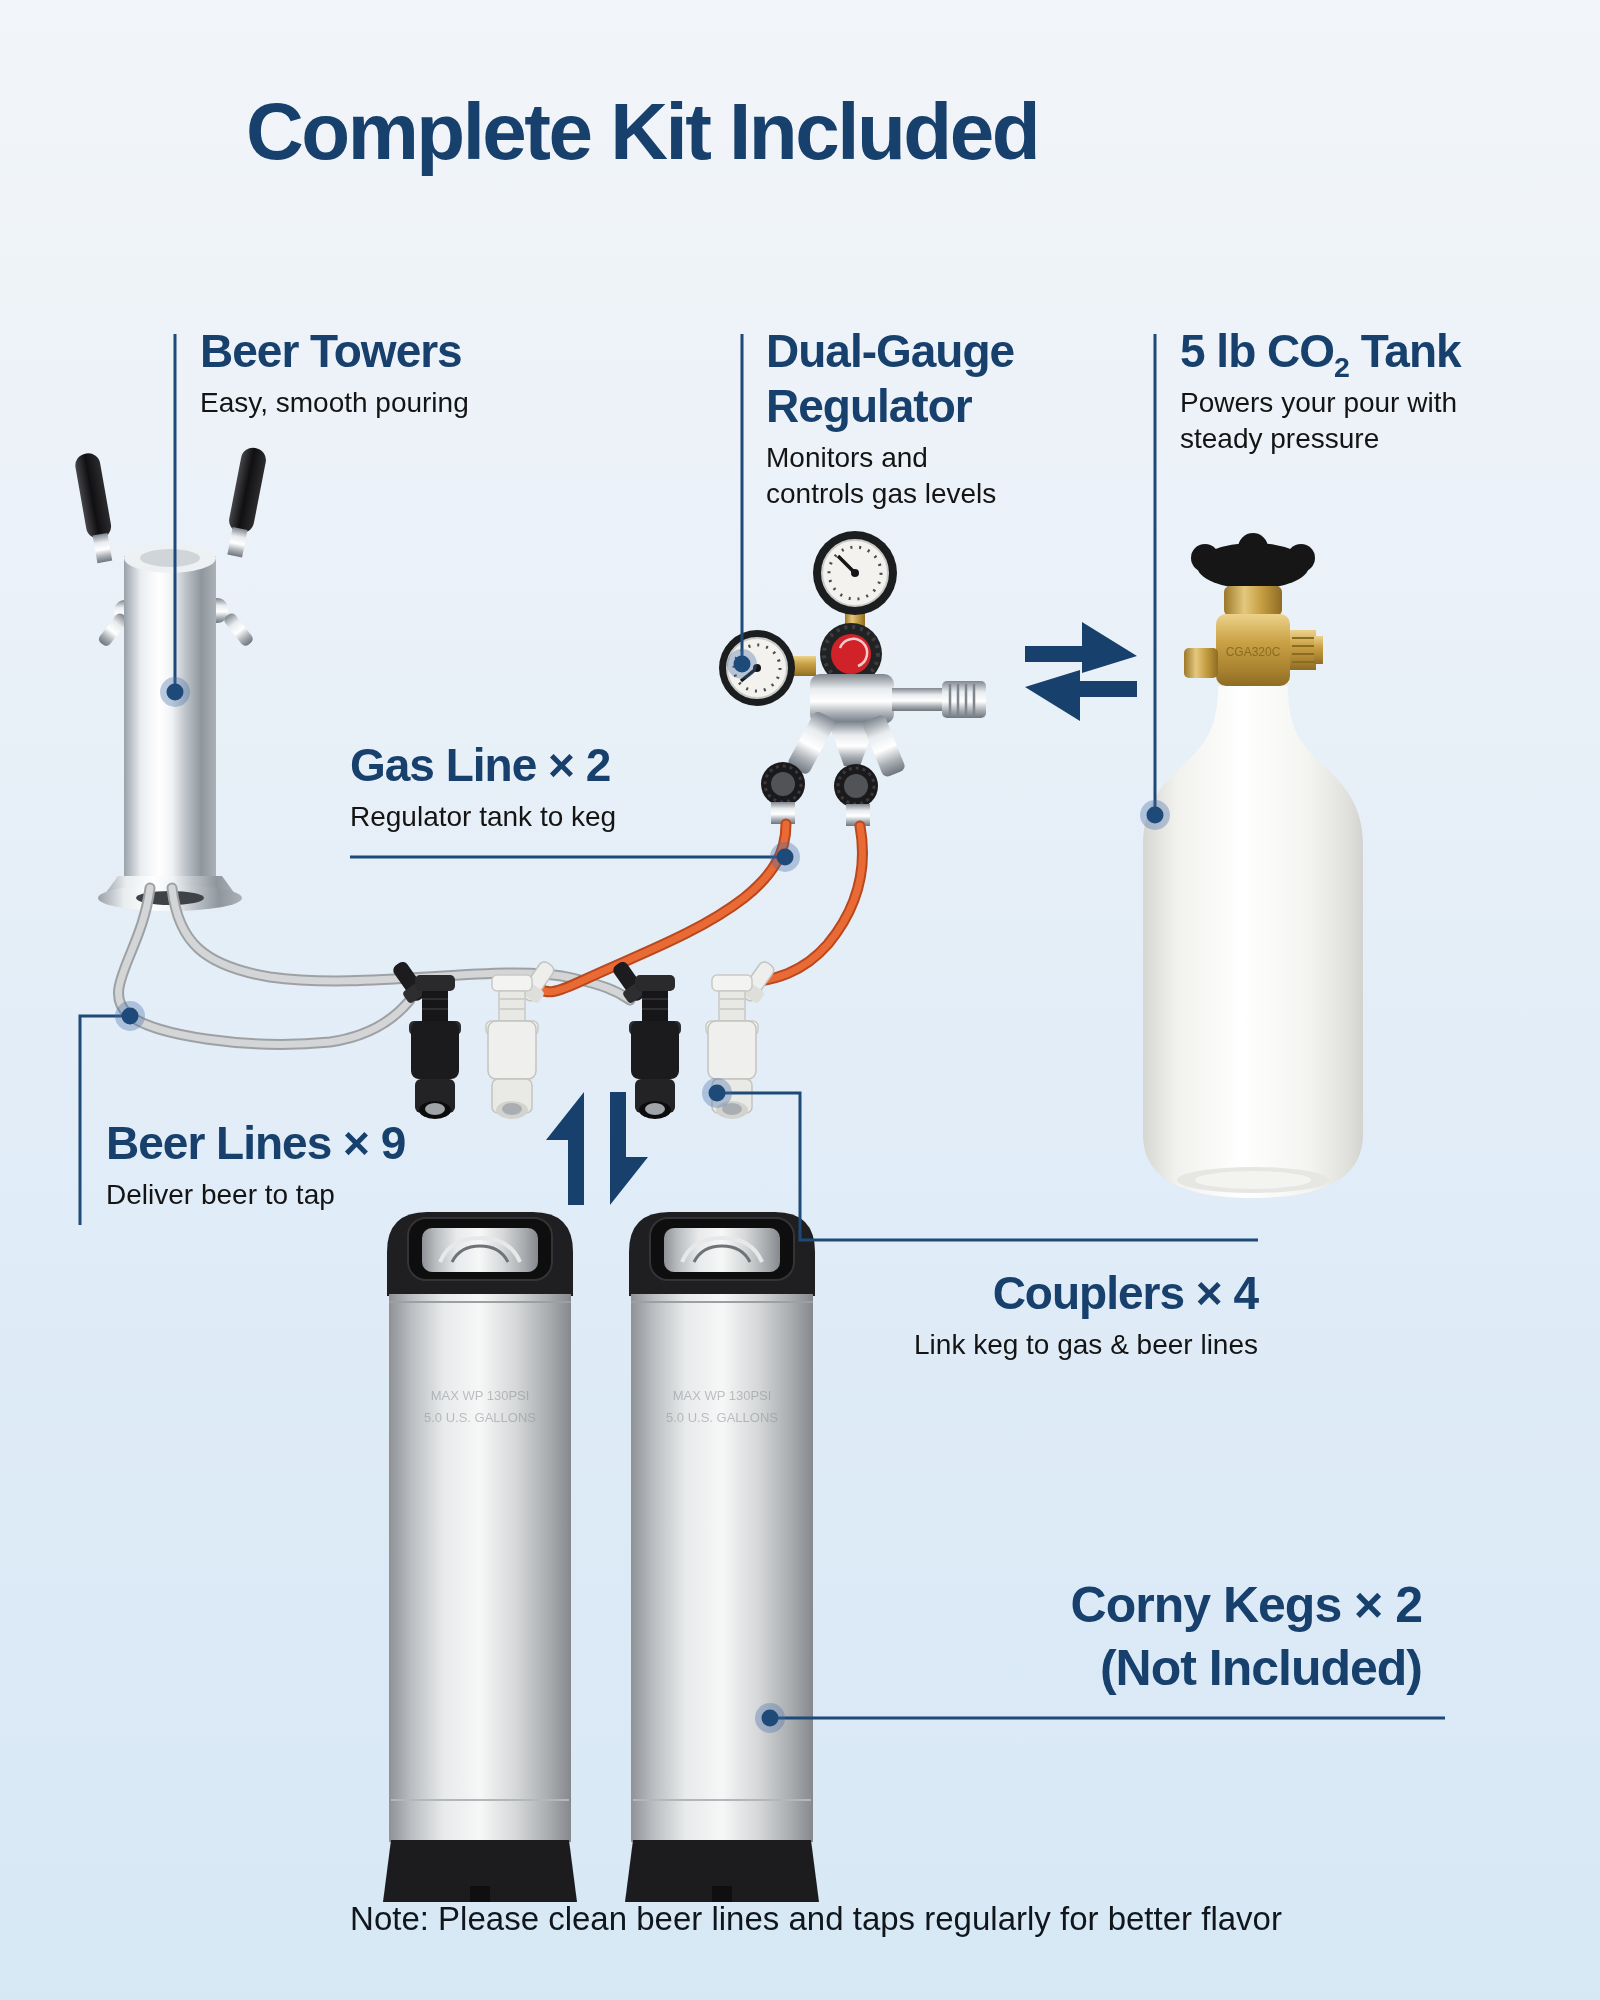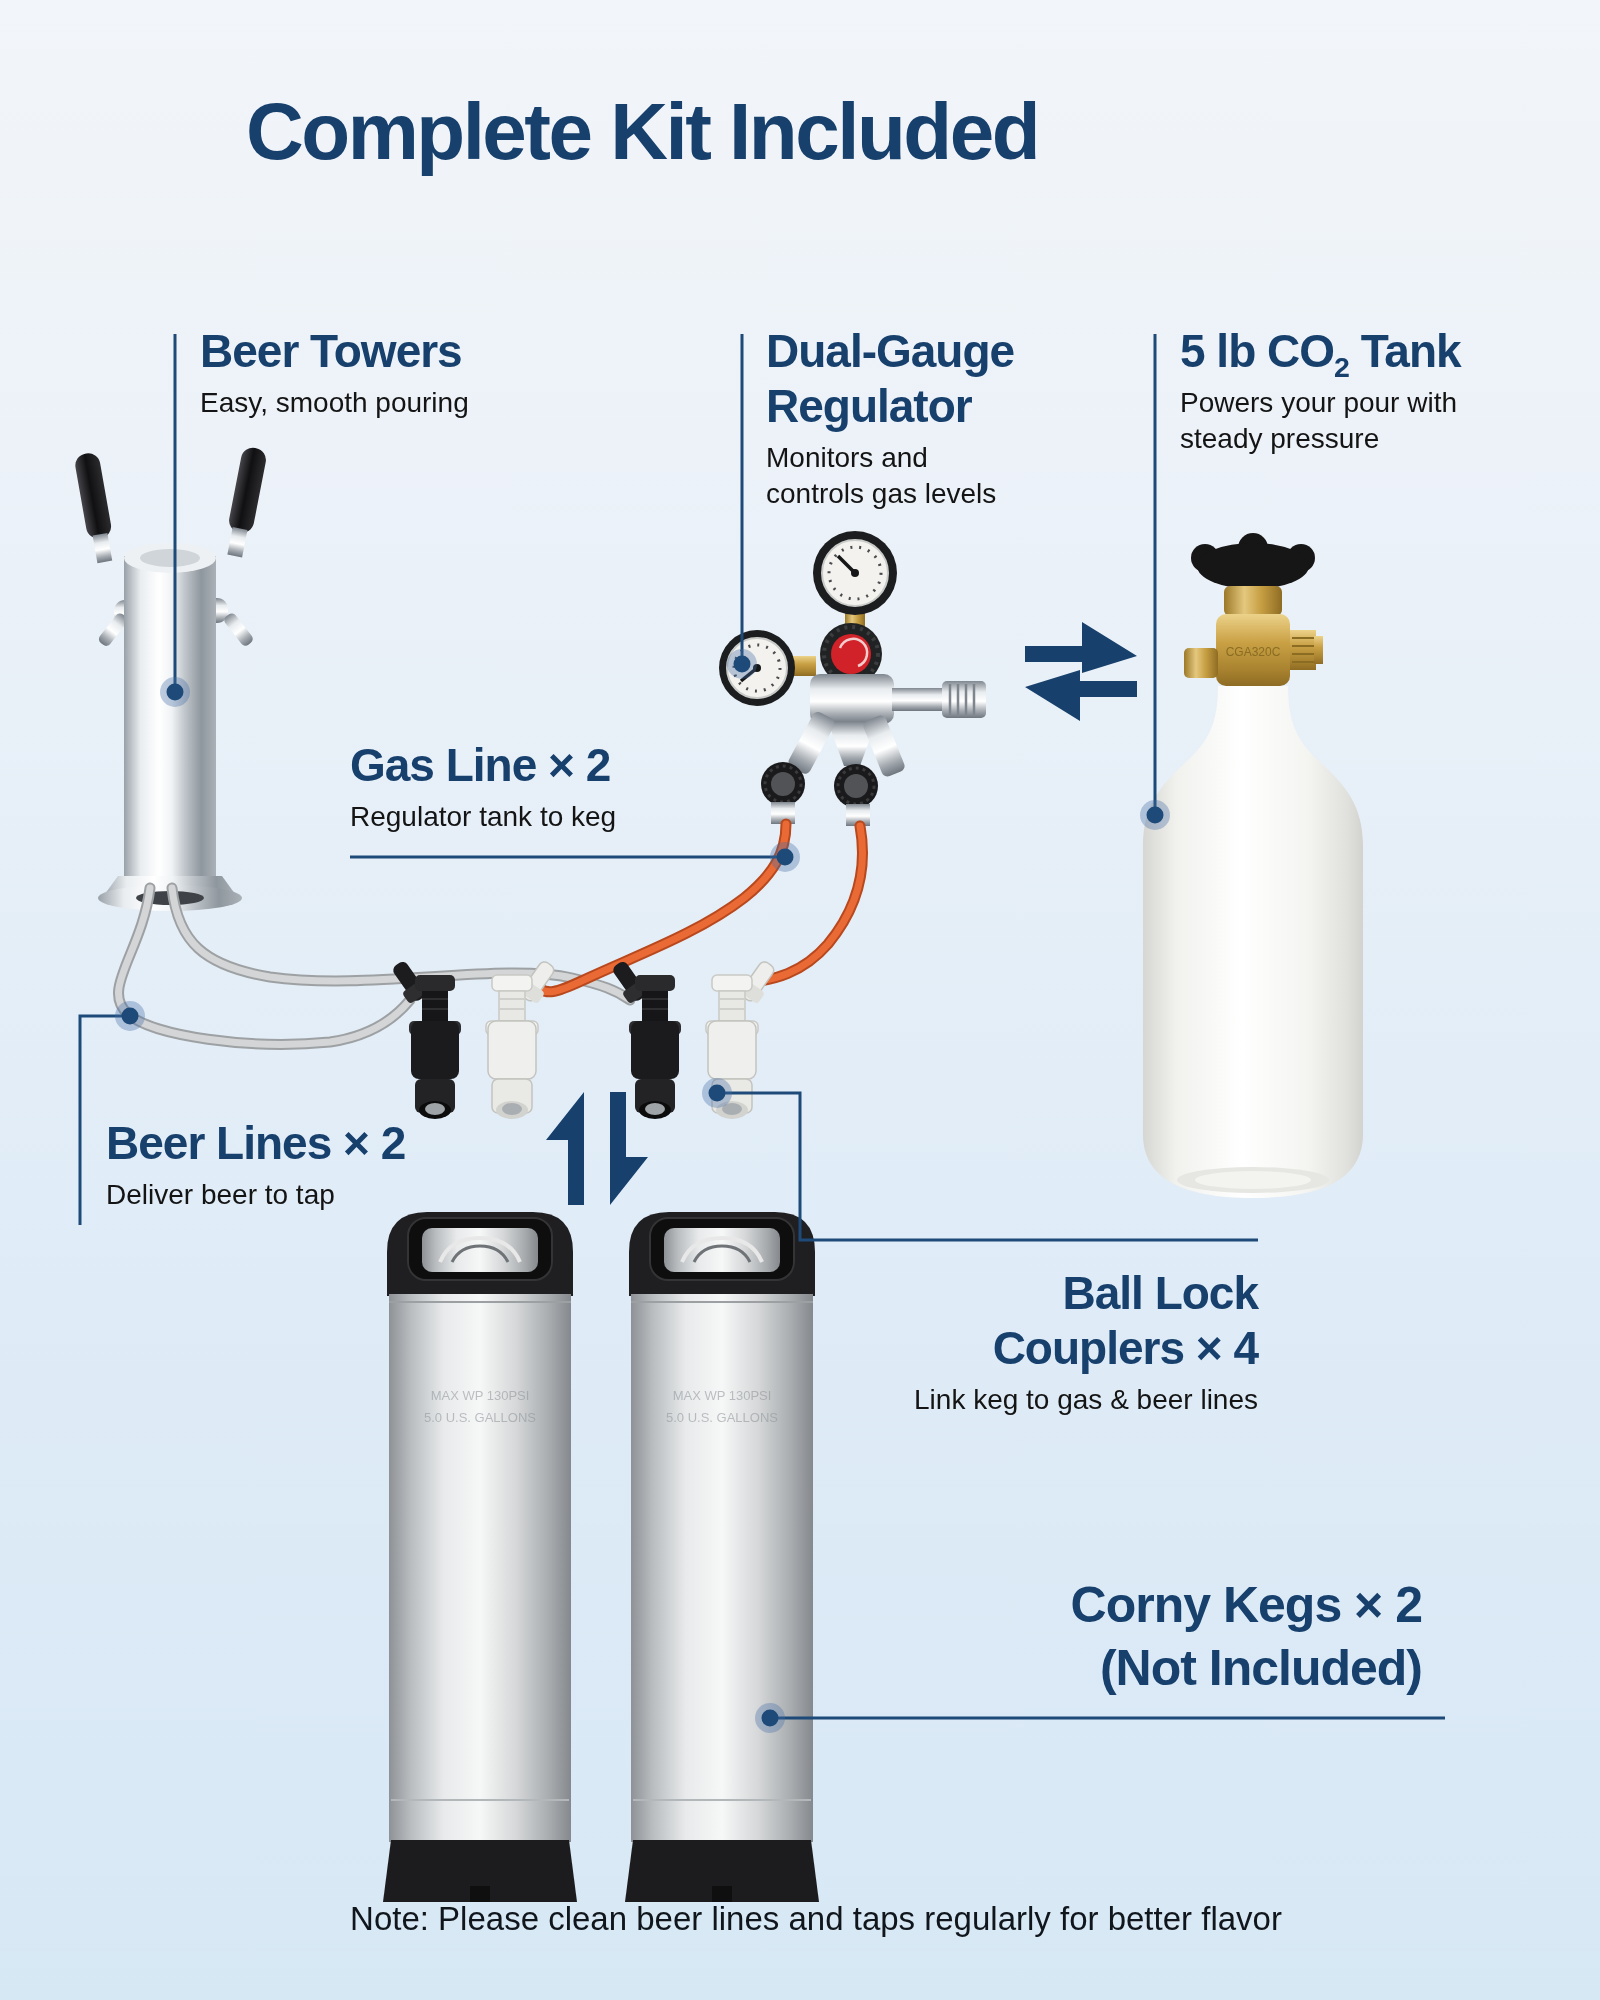--- a/index.html
+++ b/index.html
@@ -343,26 +343,25 @@
     <div class="s">Powers your pour with</div>
     <div class="s2">steady pressure</div>
   </div>
 
   <div class="label" style="left:350px;top:738px;">
     <div class="h">Gas Line × 2</div>
     <div class="s">Regulator tank to keg</div>
   </div>
 
   <div class="label" style="left:106px;top:1116px;">
-    <div class="h">Beer Lines × 2</div>
+    <div class="h">Beer Lines × 9</div>
     <div class="s">Deliver beer to tap</div>
   </div>
 
   <div class="label right" style="right:342px;top:1266px;width:520px;">
-    <div class="h">Ball Lock</div>
     <div class="h">Couplers × 4</div>
     <div class="s">Link keg to gas &amp; beer lines</div>
   </div>
 
   <div class="label center corny" style="left:822px;top:1574px;width:600px;">
     <div class="h">Corny Kegs × 2</div>
     <div class="h">(Not Included)</div>
   </div>
 
   <div class="note">Note: Please clean beer lines and taps regularly for better flavor</div>

